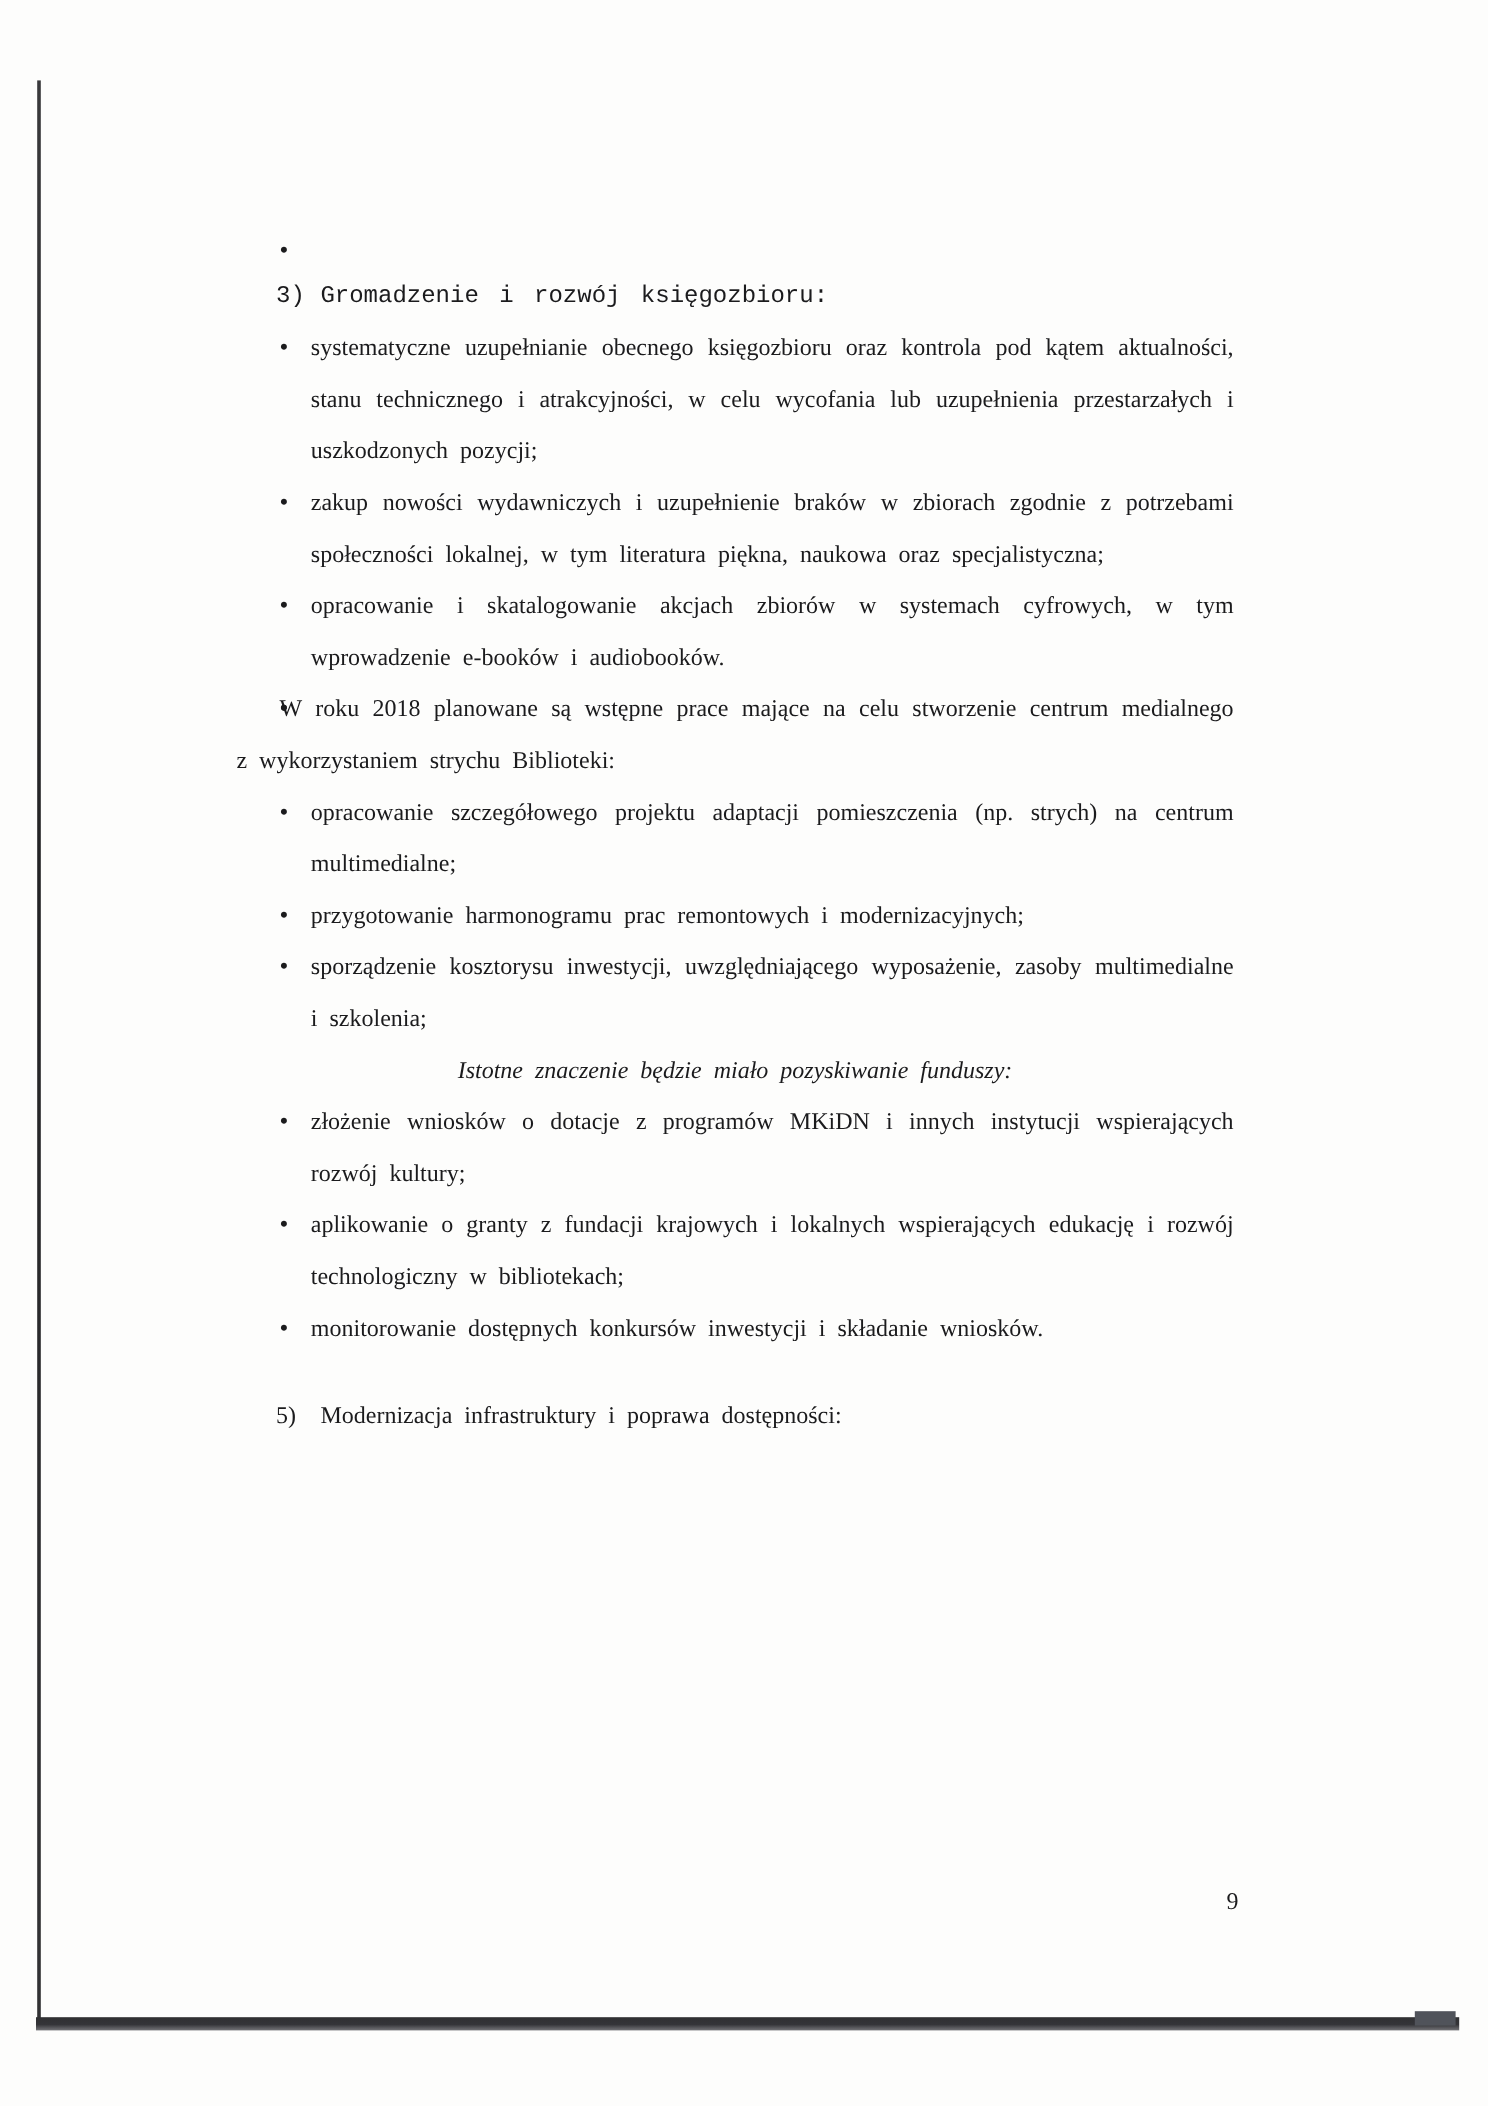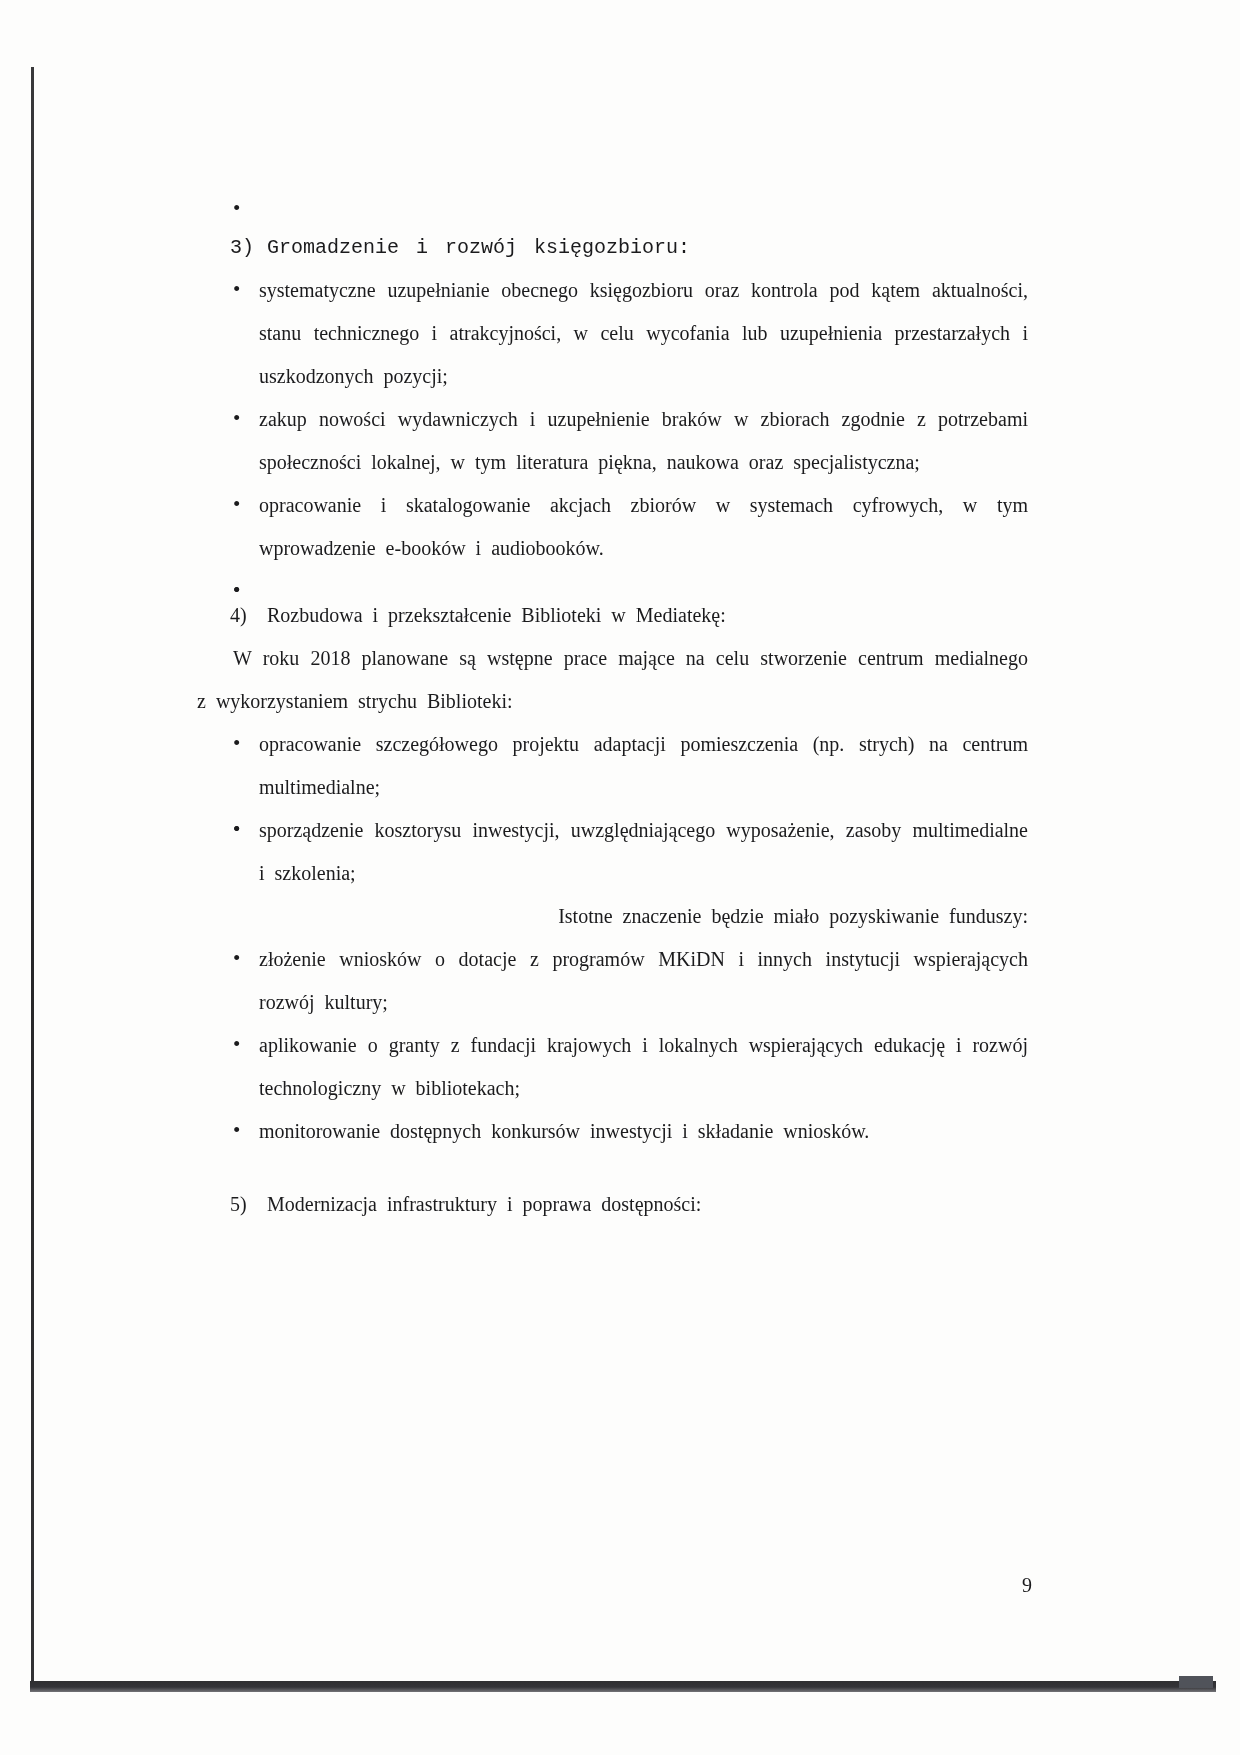--- a/index.html
+++ b/index.html
@@ -44,21 +44,21 @@
     text-align:justify;
     text-align-last:left;
   }
   .bullet-item .marker {
     position:absolute; left:36px; top:-1px;
     font-size:21px;
   }
   .section-heading { padding-left:33px; }
   .section-heading .num { display:inline-block; width:37px; }
   .para-indent { text-indent:36px; text-align:justify; text-align-last:left; }
-  .para-flush { text-align:right; }
+  .para-flush { text-align:center;font-style:italic; }
   .gap-lg { margin-top:38px;font-family:Liberation Mono, monospace; }
   .gap-md { margin-top:24px; }
   .gap-h5 { margin-top:30px; }
   .page-number {
     position:absolute; left:1022px; top:1574px;
     font-size:20px; color:#1b1b1d;
   }
 </style>
 </head>
 <body>
@@ -90,34 +90,31 @@
     </div>
 
     <div class="block bullet-item">
       <span class="marker">•</span>
     </div>
 
     <div class="block bullet-item">
       <span class="marker">•</span>
     </div>
 
-    <div class="block section-heading gap-md">
-      <span class="num">4)</span><span>Rozbudowa i przekształcenie Biblioteki w Mediatekę:</span>
-    </div>
 
     <div class="block para-indent">
       <span>W roku 2018 planowane są wstępne prace mające na celu stworzenie centrum medialnego z wykorzystaniem strychu Biblioteki:</span>
     </div>
 
     <div class="block bullet-item">
       <span class="marker">•</span><span>opracowanie szczegółowego projektu adaptacji pomieszczenia (np. strych) na centrum multimedialne;</span>
     </div>
 
     <div class="block bullet-item">
-      <span class="marker">•</span>
+      <span class="marker">•</span><span>przygotowanie harmonogramu prac remontowych i modernizacyjnych;</span>
     </div>
 
     <div class="block bullet-item">
       <span class="marker">•</span><span>sporządzenie kosztorysu inwestycji, uwzględniającego wyposażenie, zasoby multimedialne i szkolenia;</span>
     </div>
 
     <div class="block para-flush">
       <span>Istotne znaczenie będzie miało pozyskiwanie funduszy:</span>
     </div>
 

